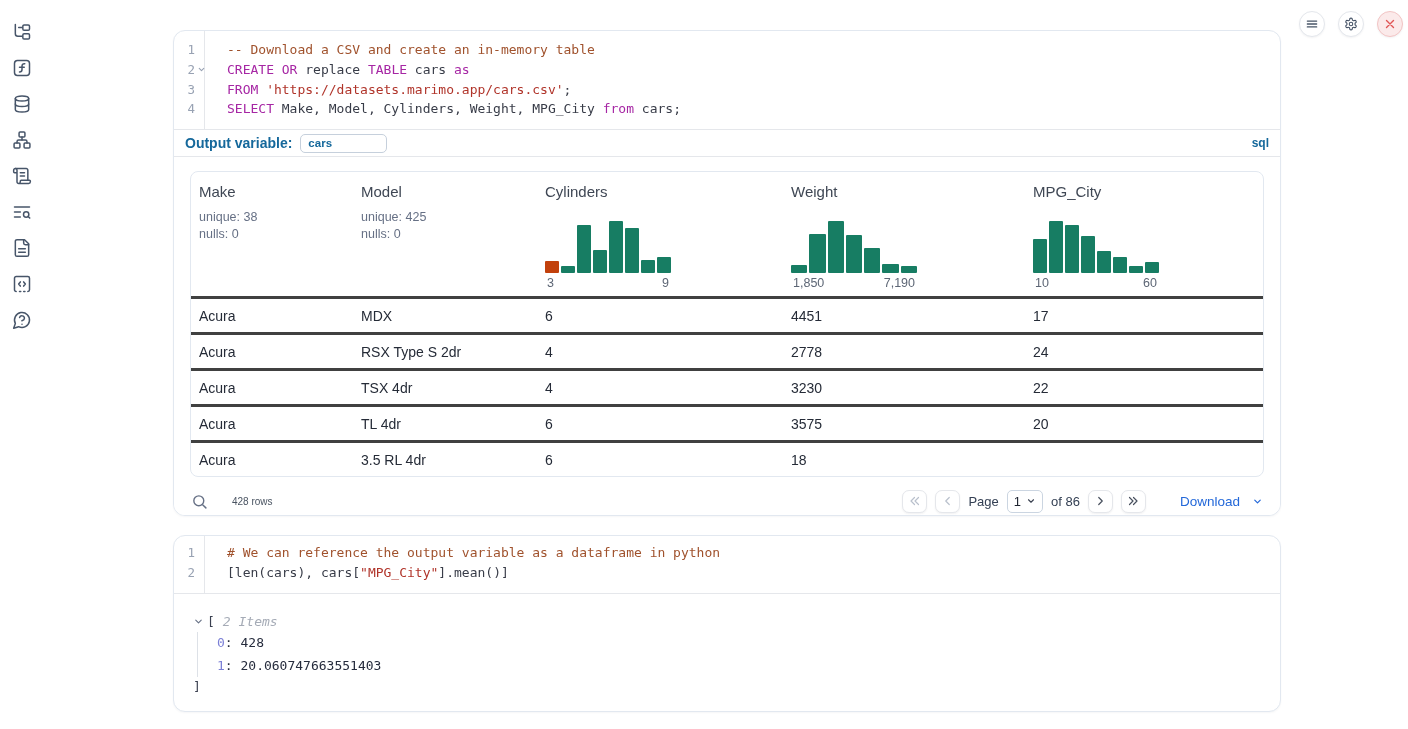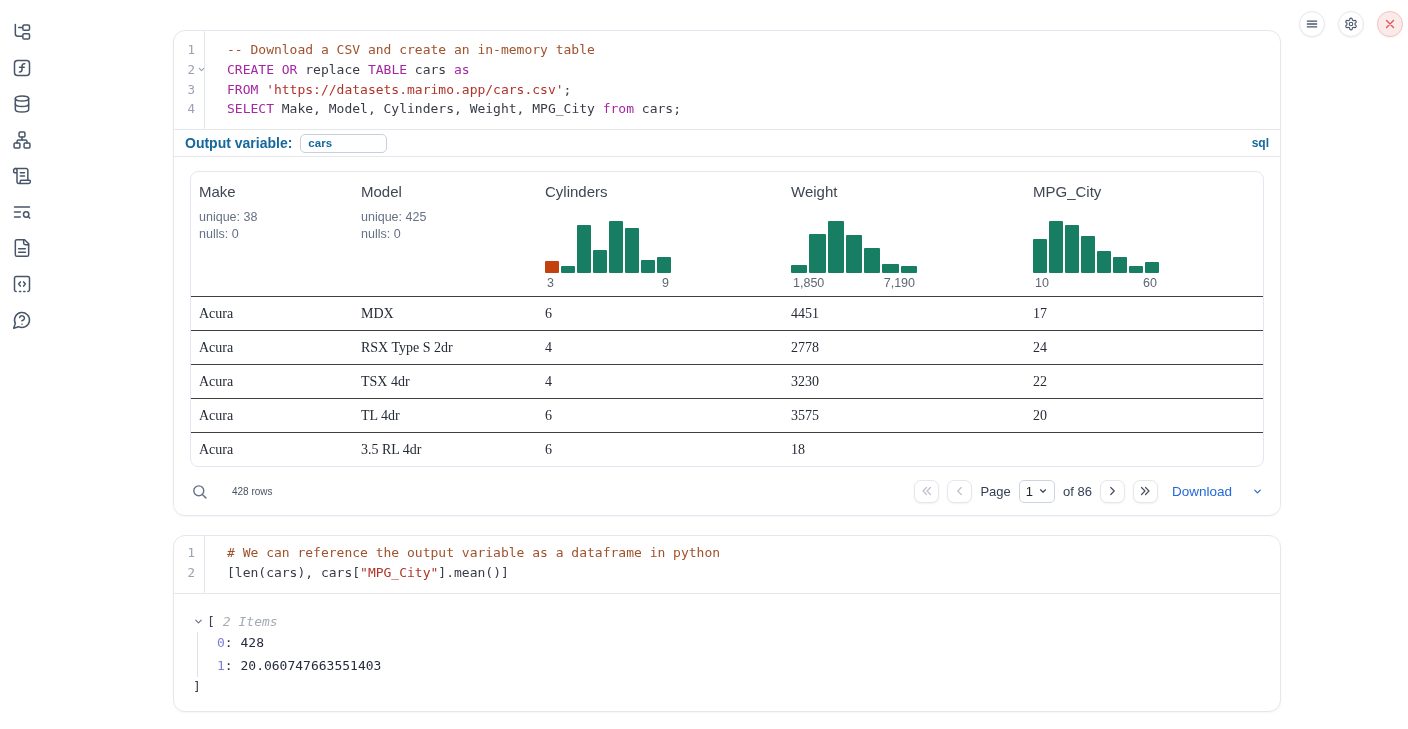--- a/index.html
+++ b/index.html
@@ -58,39 +58,39 @@
   .table-card{margin:14px 16px 0 16px;border:1px solid #e2e8f0;border-radius:8px;overflow:hidden;}
   .t-header,.t-row{display:grid;grid-template-columns:162px 184px 246px 242px 1fr;}
   .th{box-sizing:border-box;padding:11px 8px 6px 8px;display:flex;flex-direction:column;height:124px;}
   .col-label{font-size:15px;color:#3f4754;}
   .col-stats{margin-top:9px;font-size:12.5px;line-height:16.5px;color:#667085;}
   .hist{margin-top:auto;width:126px;}
   .hist-bars{display:flex;align-items:flex-end;gap:2px;height:52px;}
   .hist-bar{flex:1;border-radius:1px;}
   .hist-labels{display:flex;justify-content:space-between;font-size:12.5px;color:#5d6675;
     margin-top:3px;padding:0 2px;}
-  .t-row{border-top:1px solid #404040;height:33px;font-family:Liberation Serif, serif;}
+  .t-row{border-top:3px solid #404040;height:33px;}
   .td{box-sizing:border-box;padding:0 8px;display:flex;align-items:center;font-size:14px;color:#252b37;}
 
   
   .t-footer{display:flex;align-items:center;height:44px;padding:2px 17px 0 17px;}
   .search-ico{display:flex;color:#667085;cursor:pointer;}
   .search-ico svg{width:17px;height:17px;}
   .rowcount{margin-left:24px;font-size:10px;color:#4a5462;}
   .pager{margin-left:auto;display:flex;align-items:center;gap:8px;}
   .pg-btn{width:25px;height:23px;border:1px solid #e5e7eb;border-radius:7px;background:#fff;
     display:flex;align-items:center;justify-content:center;cursor:pointer;color:#48505e;
     box-shadow:0 1px 2px rgba(16,24,40,.06);padding:0;}
   .pg-btn svg{width:12px;height:12px;}
   .pg-btn.dis{color:#b9c0cc;}
   .pg-label{font-size:13px;color:#344054;}
   .page-select{display:flex;align-items:center;gap:5px;height:21px;border:1px solid #cbd5e1;
     border-radius:5px;padding:0 6px;font-size:13px;color:#1f2430;cursor:pointer;background:#fff;}
   .page-select svg{width:10px;height:10px;color:#3a4150;}
-  .download{margin-left:14px;display:flex;align-items:center;gap:20px;color:#2368d9;font-size:13.5px;
+  .download{margin-left:34px;display:flex;align-items:center;gap:12px;color:#2368d9;font-size:13.5px;
     cursor:pointer;}
   .download svg{width:11px;height:11px;}
 
   
   .tree-output{padding:17px 16px 0 19px;font-family:"DejaVu Sans Mono","Liberation Mono",monospace;
     font-size:13px;color:#2a3040;}
   .tree-head{display:flex;align-items:center;height:20px;}
   .tree-head .tw{display:flex;color:#667085;margin-right:3px;cursor:pointer;}
   .tree-head .tw svg{width:11px;height:11px;}
   .tree-bracket{color:#3a4050;}

